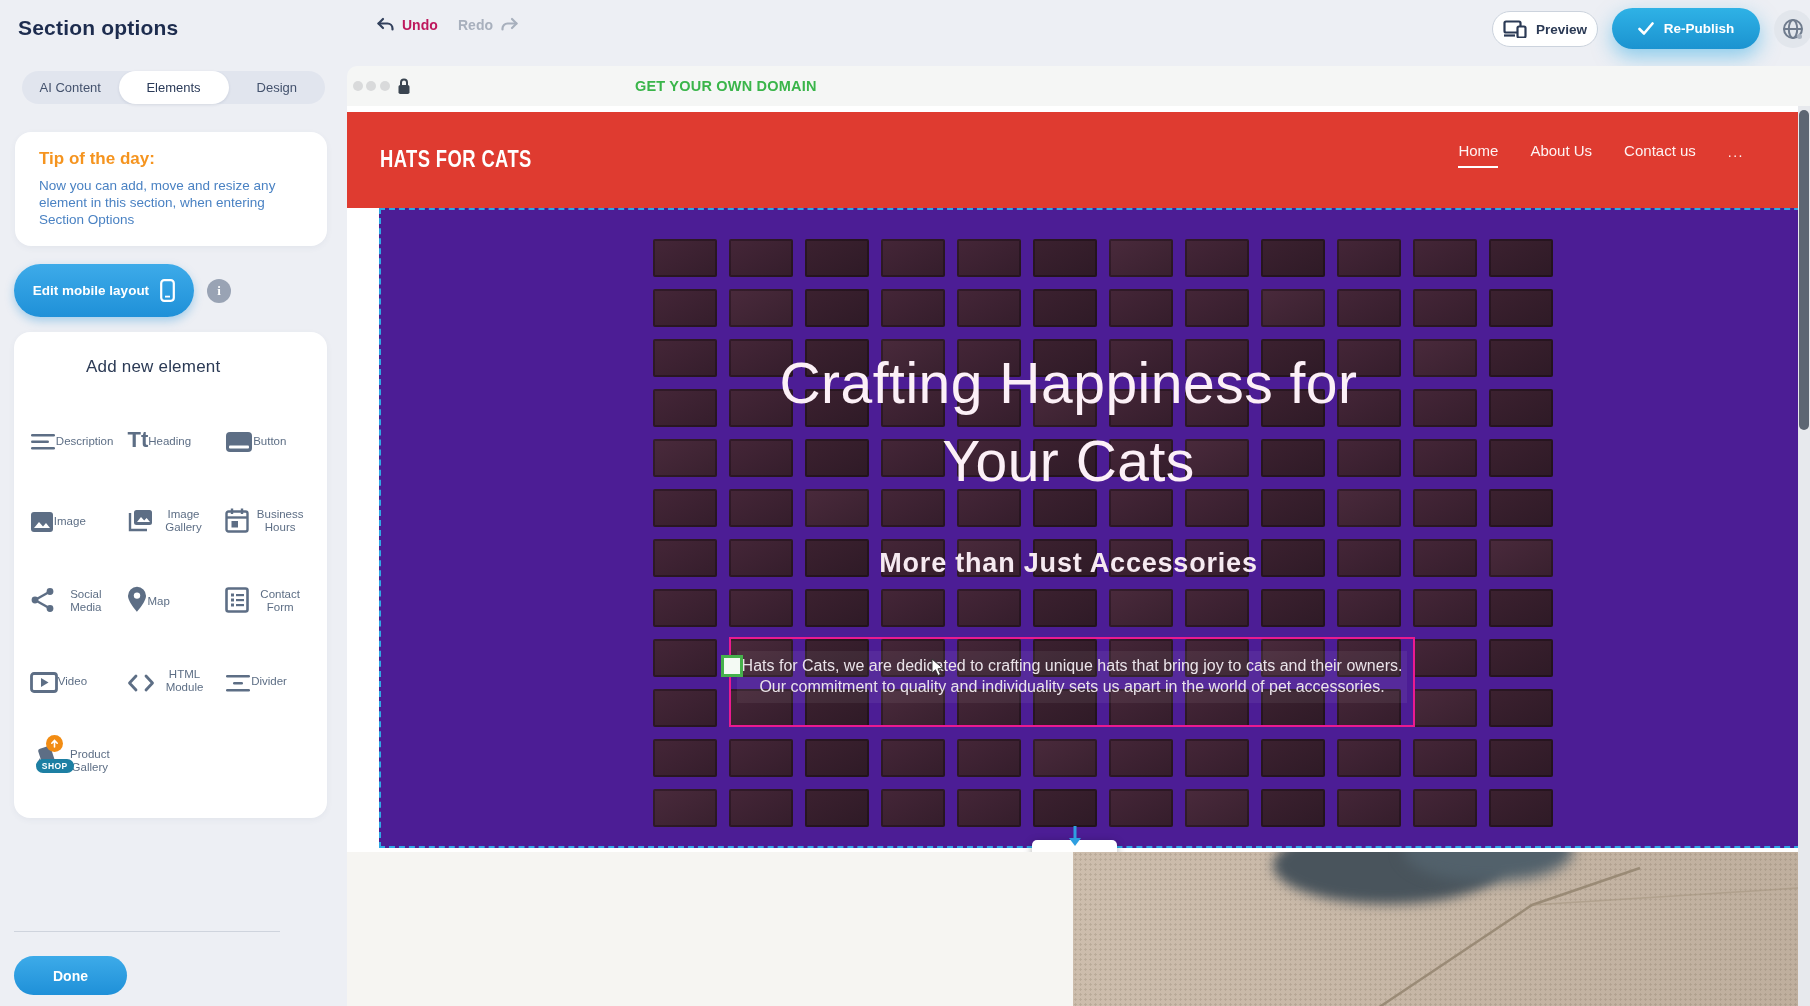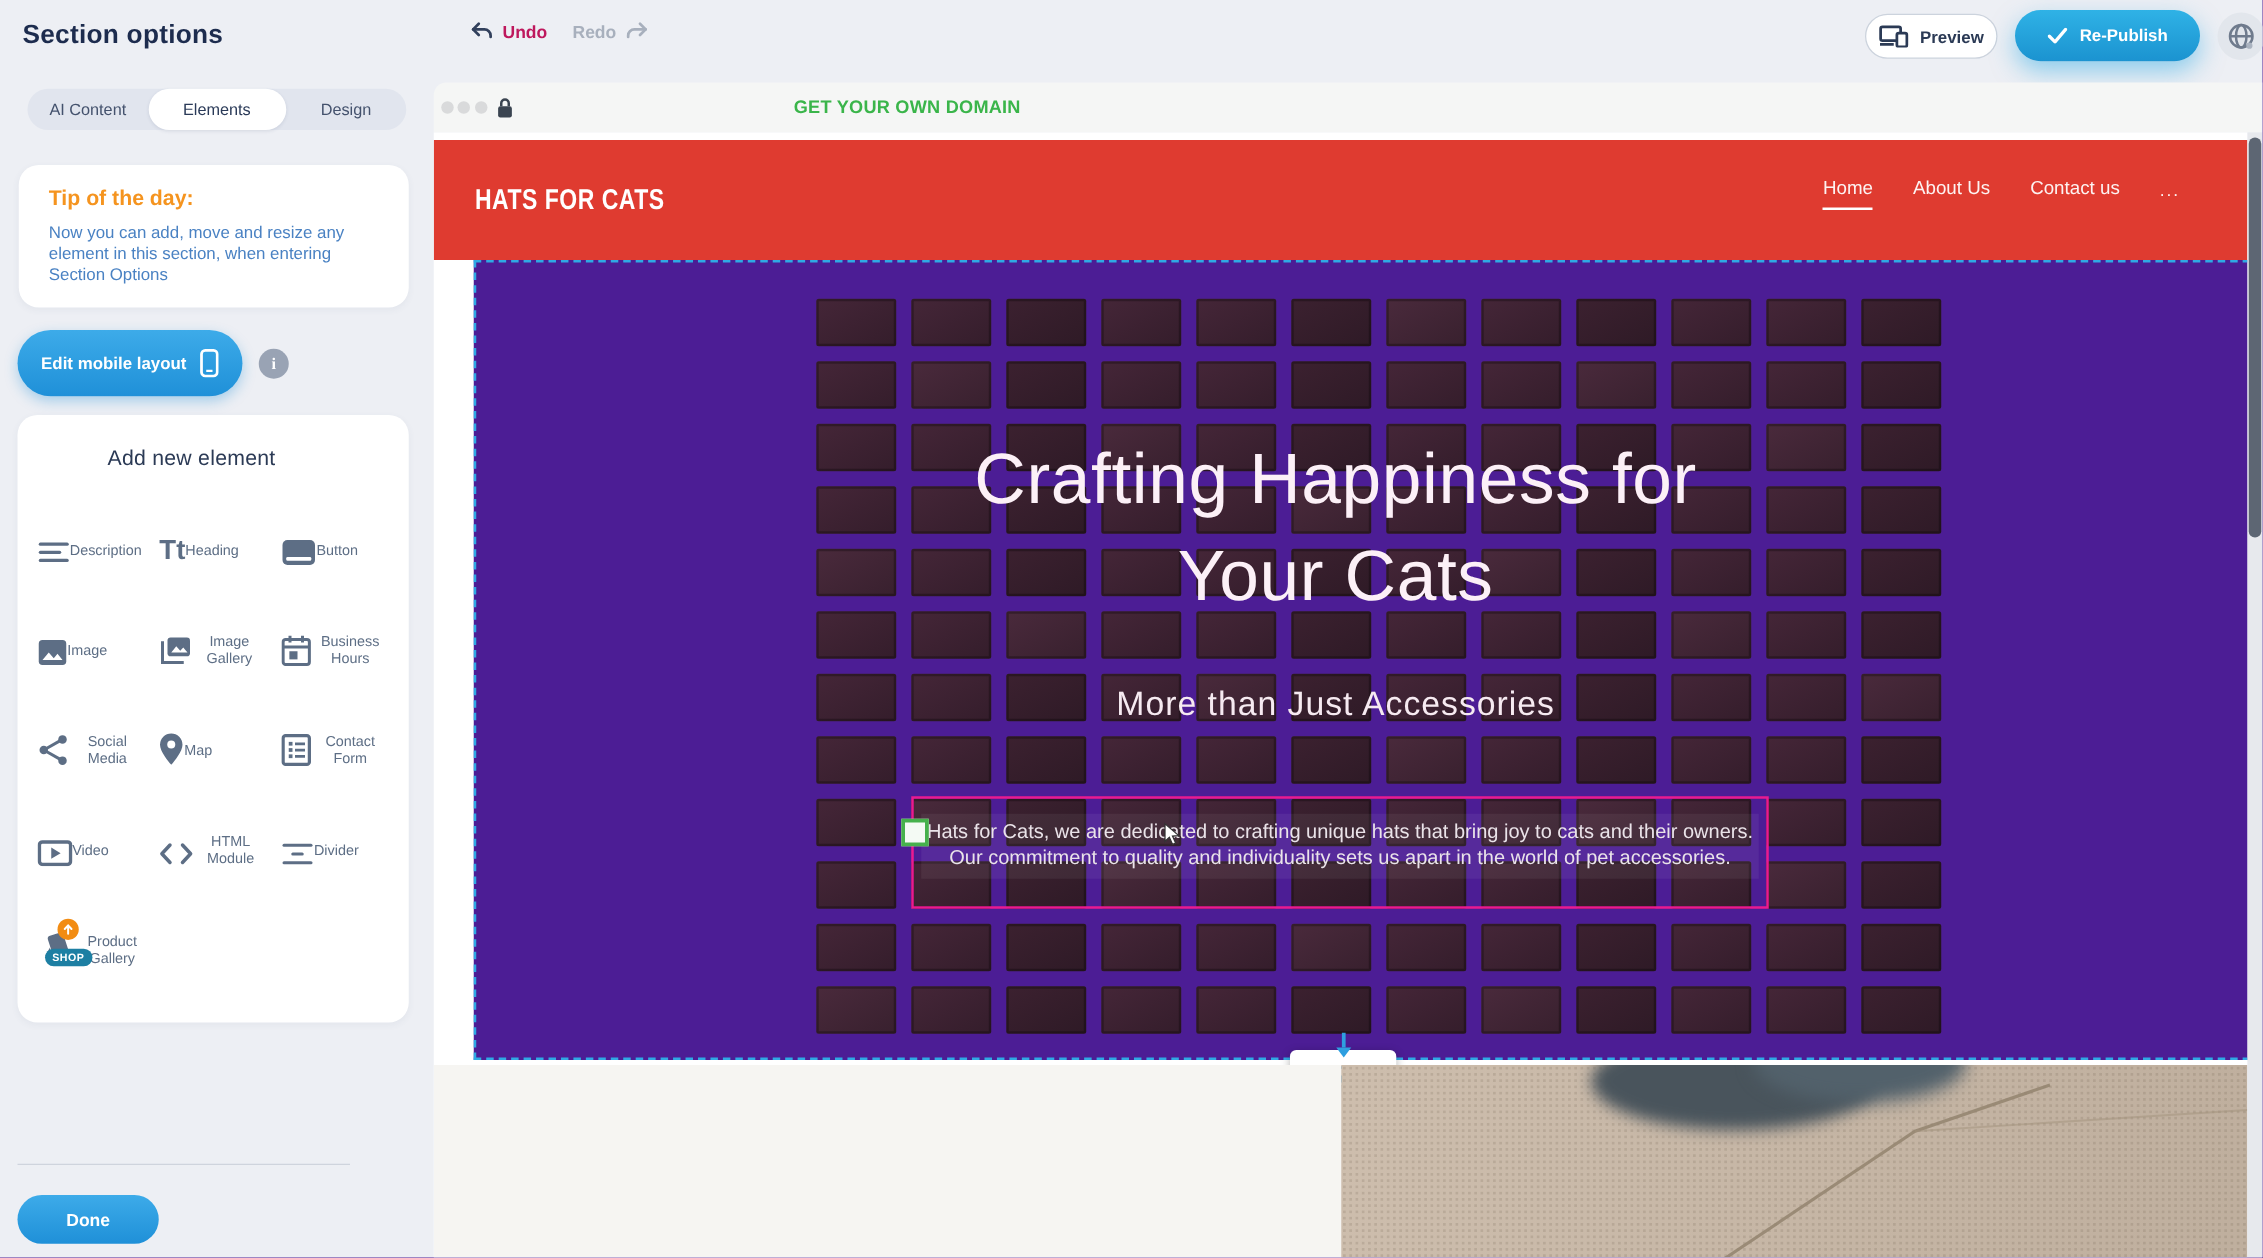--- a/index.html
+++ b/index.html
@@ -63,21 +63,21 @@
   .nav-more { color:#fdf3f2; font-size:14px; letter-spacing:1.5px; cursor:pointer; padding-bottom:7px; }
 
   .hero { position:absolute; left:0; top:102px; width:1451px; height:640px; background:#4c1d95; border:2px dashed #2fa9e4; overflow:hidden;margin-left:32px; }
   .tile-grid { position:absolute; left:272px; top:29px; display:grid; grid-template-columns:repeat(12,64px); grid-auto-rows:38px; gap:12px; }
   .tile { background:linear-gradient(150deg,#452638,#341d2b); border-radius:2px; box-shadow:inset 0 0 0 2px rgba(0,0,0,.28); }
   .tile:nth-child(3n) { background:linear-gradient(150deg,#3c2130,#2e1a26); }
   .tile:nth-child(7n) { background:linear-gradient(150deg,#4a2a3c,#38202e); }
   .hero-heading { position:absolute; left:50%; top:134px; width:680px; transform:translateX(calc(-50% - 36px));
     text-align:center; color:#fcf0f7; font-size:57px; line-height:78px; font-weight:400; letter-spacing:.5px; }
   .hero-sub { position:absolute; left:50%; top:338px; width:680px; transform:translateX(calc(-50% - 36px));
-    text-align:center; color:#f6eaf1; font-size:27px; letter-spacing:.8px; font-weight:400; }
+    text-align:center; color:#f6eaf1; font-size:27px; letter-spacing:.8px; font-weight:700; }
   .para-box { position:absolute; left:348px; top:427px; width:686px; height:90px; border:2px solid #ea1a90; }
   .para-highlight { position:absolute; left:6px; right:6px; top:12px; height:52px; background:rgba(255,255,255,.06); }
   .para-text { position:absolute; left:10px; right:10px; top:16px; text-align:center; color:#eae3e9; font-size:16px; line-height:21px; }
   .green-handle { position:absolute; left:-10px; top:16px; width:22px; height:22px; background:#f4faf4; border:3px solid #46b14c; }
   .hero-cursor { position:absolute; left:550px; top:448px; }
 
   .resize-handle { position:absolute; left:685px; top:734px; width:85px; height:28px; background:#fff; border-radius:5px; box-shadow:0 2px 8px rgba(0,0,0,.3); }
   .resize-dash { position:absolute; left:8px; right:8px; top:13px; border-top:2px dashed #2e9fe0; }
   .resize-arrows { position:absolute; left:717px; top:720px; }
 

